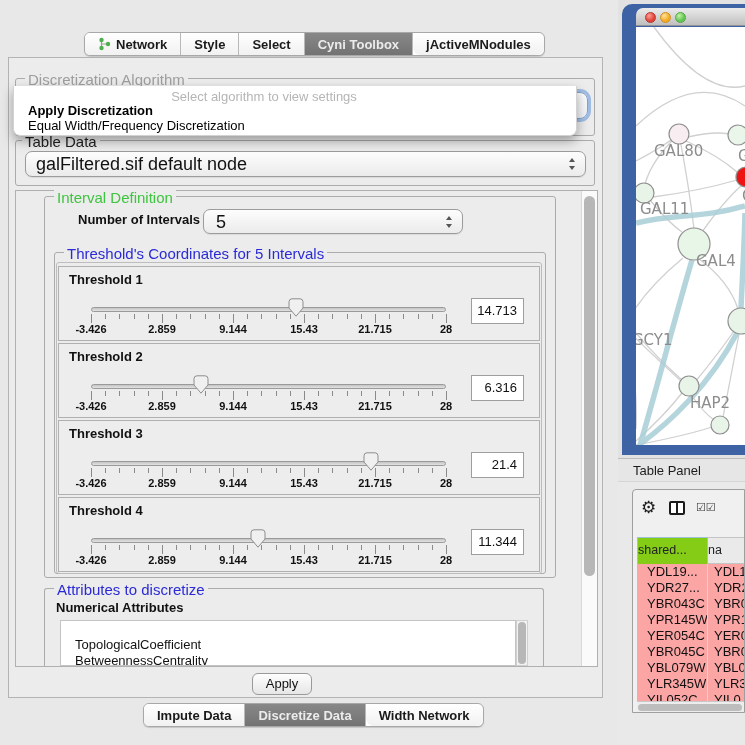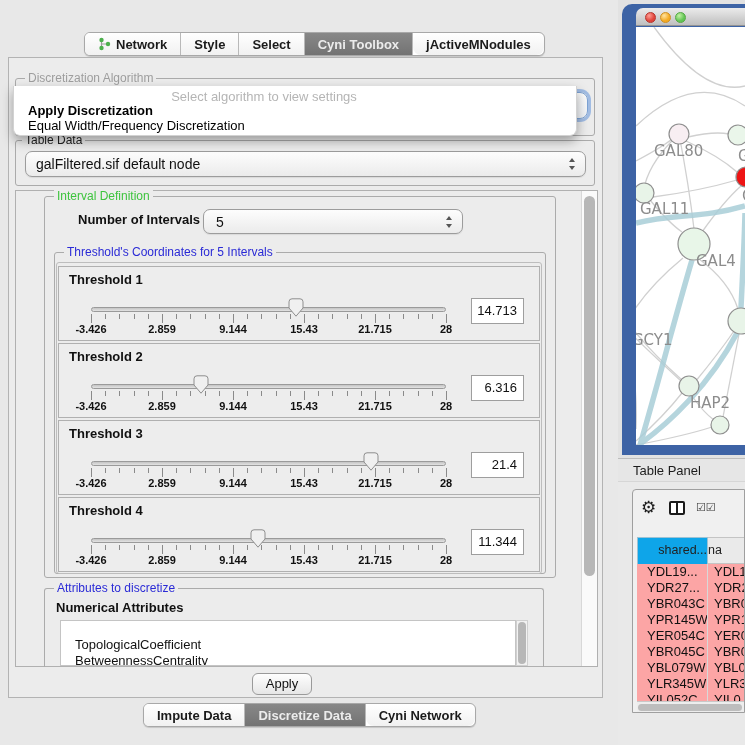--- a/index.html
+++ b/index.html
@@ -21,38 +21,38 @@
     color:#1a1a1a; background:linear-gradient(#ffffff,#f1f1f1); border-right:1px solid #b9b9b9; white-space:nowrap; }
   .seg:last-child { border-right:none;border-radius:8px; }
   .seg.sel { background:linear-gradient(#888888,#737373); color:#ececec; }
   #top-tabs { left:84px; top:32px; }
   #bottom-tabs { left:143px; top:703px; }
 
   .content-panel { position:absolute; left:8px; top:57px; width:595px; height:641px;
     border:1px solid #b3b3b3; background:#ececec; }
 
   .groupbox { position:absolute; border:1px solid #ababab; border-radius:3px; }
-  .grouptitle { position:absolute; font-size:12px; background:#ececec; padding:0 3px; z-index:2; white-space:nowrap; }
+  .grouptitle { position:absolute; font-size:15px; background:#ececec; padding:0 3px; z-index:2; white-space:nowrap; }
 
   
   .algo-combo-stub { position:absolute; left:30px; top:92px; width:558px; height:27px; border-radius:8px;
     border:1px solid #7da3d4; background:linear-gradient(#fcfcfc,#eef1f5);
     box-shadow:0 0 0 3px rgba(100,150,220,.55); z-index:1; }
 
   
   .popup { position:absolute; left:13px; top:86px; width:564px; height:50px; background:#ffffff;
     border:1px solid #d2d2d2; border-top:none; border-radius:0 0 7px 7px; z-index:5;
     box-shadow:0 5px 12px rgba(0,0,0,.35); }
   .popup-hint { position:absolute; left:0; top:3px; width:500px; text-align:center; font-size:13px; color:#b5b5b5; }
   .popup-item-b { position:absolute; left:14px; top:17px; font-size:13px; font-weight:bold; color:#000; }
   .popup-item { position:absolute; left:14px; top:32px; font-size:13px; color:#000; }
 
   .combo { position:absolute; border:1px solid #9c9c9c; border-radius:7px;
     background:linear-gradient(#fdfdfd,#ebebeb); box-shadow:0 1px 1px rgba(0,0,0,.08); }
-  .combo-text { position:absolute; left:10px; top:0; line-height:24px; font-size:14px; color:#111; }
+  .combo-text { position:absolute; left:10px; top:0; line-height:24px; font-size:18px; color:#111; }
   .stepper { position:absolute; right:9px; top:50%; transform:translateY(-50%); width:7px; height:12px; }
   .stepper:before { content:""; position:absolute; left:0; top:0; border-left:3.5px solid transparent;
     border-right:3.5px solid transparent; border-bottom:4.5px solid #555; }
   .stepper:after { content:""; position:absolute; left:0; bottom:0; border-left:3.5px solid transparent;
     border-right:3.5px solid transparent; border-top:4.5px solid #555; }
 
   
   .viewport { position:absolute; left:15px; top:190px; width:583px; height:477px; border:1px solid #b0b0b0; background:#ececec; }
   .vscroll-track { position:absolute; left:581px; top:191px; width:16px; height:475px; background:#fafafa; border-left:1px solid #d8d8d8; }
   .vscroll-thumb { position:absolute; left:584px; top:196px; width:11px; height:380px; border-radius:6px; background:#b7b7b7; }
@@ -92,22 +92,22 @@
     border-top:1px solid #bdbdbd; border-bottom:1px solid #d6d6d6; }
   .tp-title { position:absolute; left:15px; top:4px; font-size:13px; color:#1c1c1c; }
   .tp-body { position:absolute; left:0; top:482px; width:127px; height:263px; background:#e9e9e9; }
 
   .tbl-container { position:absolute; left:14px; top:489px; width:113px; height:224px; background:#f0f0f0;
     border:1px solid #9f9f9f; border-radius:4px 0 0 0; overflow:hidden; }
   .gear { position:absolute; left:8px; top:7px; font-size:17px; color:#1d1d1d; }
   .split-icon { position:absolute; left:36px; top:11px; width:16px; height:14px; border:2px solid #1a1a1a; border-radius:2px; background:#fff; }
   .split-icon:before { content:""; position:absolute; left:5px; top:0; width:2px; height:100%; background:#1a1a1a; }
   .checks { position:absolute; left:63px; top:11px; font-size:11px; color:#333; letter-spacing:0px; }
-  .th-cell1 { position:absolute; left:4px; top:47px; width:71px; height:41px; background:#0ea5e9; border:1px solid #9cc2d4;
-    font-size:12.5px; color:#222; text-align:right; line-height:25px; }
+  .th-cell1 { position:absolute; left:4px; top:47px; width:71px; height:41px; background:#84cc16; border:1px solid #9cc2d4;
+    font-size:12.5px; color:#222; text-align:left; line-height:25px; }
   .th-cell2 { position:absolute; left:75px; top:47px; width:38px; height:27px; background:#eaeaea;
     border-top:1px solid #c4c4c4; border-bottom:1px solid #c4c4c4; font-size:12.5px; color:#222; line-height:25px; }
   .tbl-rows { position:absolute; left:4px; top:74px; width:109px; height:137px; background:#fca5a5; }
   .tbl-row { position:absolute; left:0; width:109px; height:16px; }
   .tbl-c1 { position:absolute; left:10px; top:0; font-size:13px; color:#111; line-height:16px; }
   .tbl-c2 { position:absolute; left:77px; top:0; font-size:13px; color:#111; line-height:16px; }
   .col-divider { position:absolute; left:74px; top:74px; width:1px; height:137px; background:#d8d8d8; }
   .hscroll-track { position:absolute; left:4px; top:211px; width:109px; height:11px; background:#ededed; border-top:1px solid #c8c8c8; }
   .hscroll-thumb { position:absolute; left:1px; top:2px; width:104px; height:7px; border-radius:3.5px; background:#bdbdbd; }
 </style>
@@ -354,21 +354,21 @@
     <button class="apply-btn">Apply</button>
 
     <div class="seg-group" id="bottom-tabs">
         <div class="seg">
           <span>Impute Data</span>
         </div>
         <div class="seg sel">
           <span>Discretize Data</span>
         </div>
         <div class="seg">
-          <span>Cyni Network</span>
+          <span>Width Network</span>
         </div>
       </div>
   </section>
 
   <section id="right-side">
 
     <div class="net-frame">
       <div class="net-titlebar">
         <span class="light" style="left:9px;  background:radial-gradient(circle at 35% 30%, #ff9d94, #e0443a 60%); border:1px solid #b5342c;"></span>
         <span class="light" style="left:24px; background:radial-gradient(circle at 35% 30%, #ffe3a0, #f4aa22 60%); border:1px solid #cf8f1e;"></span>

